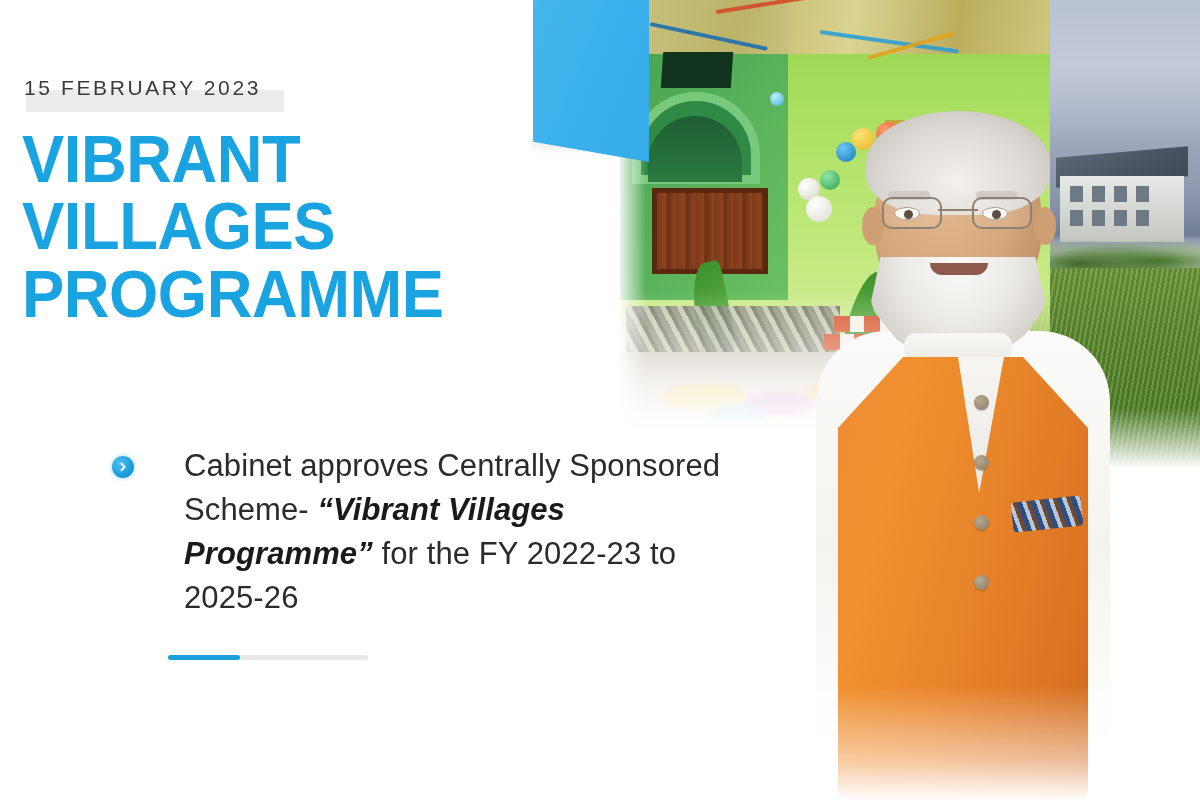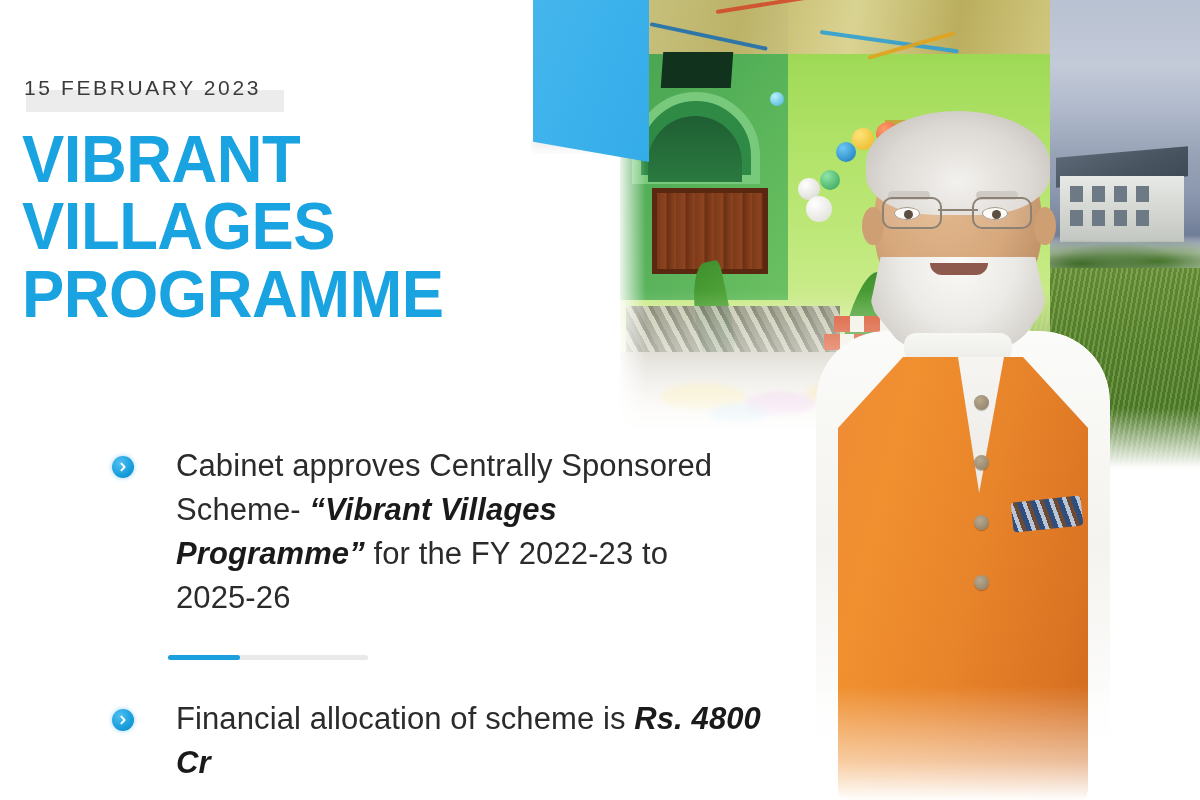--- a/index.html
+++ b/index.html
@@ -256,21 +256,21 @@
     position:absolute; left:22px; top:126px; width:520px;
     font-size:66px; line-height:1.02; font-weight:700;
     letter-spacing:-0.5px;
     color:#19A3E1;
     font-family:"Liberation Sans Narrow","Liberation Sans", sans-serif;
     transform:scaleX(.96); transform-origin:left top;
   }
   .headline span { display:block; }
 
   .bullets { position:absolute; left:112px; top:444px; width:640px; }
-  .bullet { position:relative; display:flex; align-items:flex-start; gap:8px; }
+  .bullet { position:relative; display:flex; align-items:flex-start; gap:16px; }
   .bullet-icon {
     flex:0 0 auto; width:22px; height:22px; margin-top:12px; margin-right:34px;
     border-radius:50%;
     background:radial-gradient(circle at 36% 32%, #4fc0f2 0%, #189ddc 60%, #0f84c2 100%);
     box-shadow:0 0 5px rgba(30,160,225,.45);
     display:flex; align-items:center; justify-content:center;
   }
   .bullet-icon svg { display:block; }
   .bullet-text {
     font-size:31px; line-height:1.42; color:#2b2b2b; font-weight:400;
@@ -412,24 +412,14 @@
         </svg>
       </span>
       <span class="bullet-text"><span>Cabinet approves Centrally Sponsored Scheme- </span><b>“Vibrant Villages Programme”</b><span> for the FY 2022-23 to 2025-26</span></span>
     </div>
   </div>
 
   <div class="divider" style="background: rgb(233, 233, 233);">
     <div class="divider-fill" style="width: 36%; background: rgb(28, 159, 221);"></div>
   </div>
 
-  <div class="bullets bullet-2">
-    <div class="bullet">
-      <span class="bullet-icon">
-        <svg width="10" height="10" viewBox="0 0 10 10" aria-hidden="true">
-          <path d="M3.4 1.6 L6.6 5 L3.4 8.4" fill="none" stroke="#ffffff" stroke-width="1.9" stroke-linecap="round" stroke-linejoin="round"></path>
-        </svg>
-      </span>
-      <span class="bullet-text"><span>Financial allocation of scheme is </span><b>Rs. 4800 Cr</b></span>
-    </div>
-  </div>
 
 </div>
 
 </body></html>

